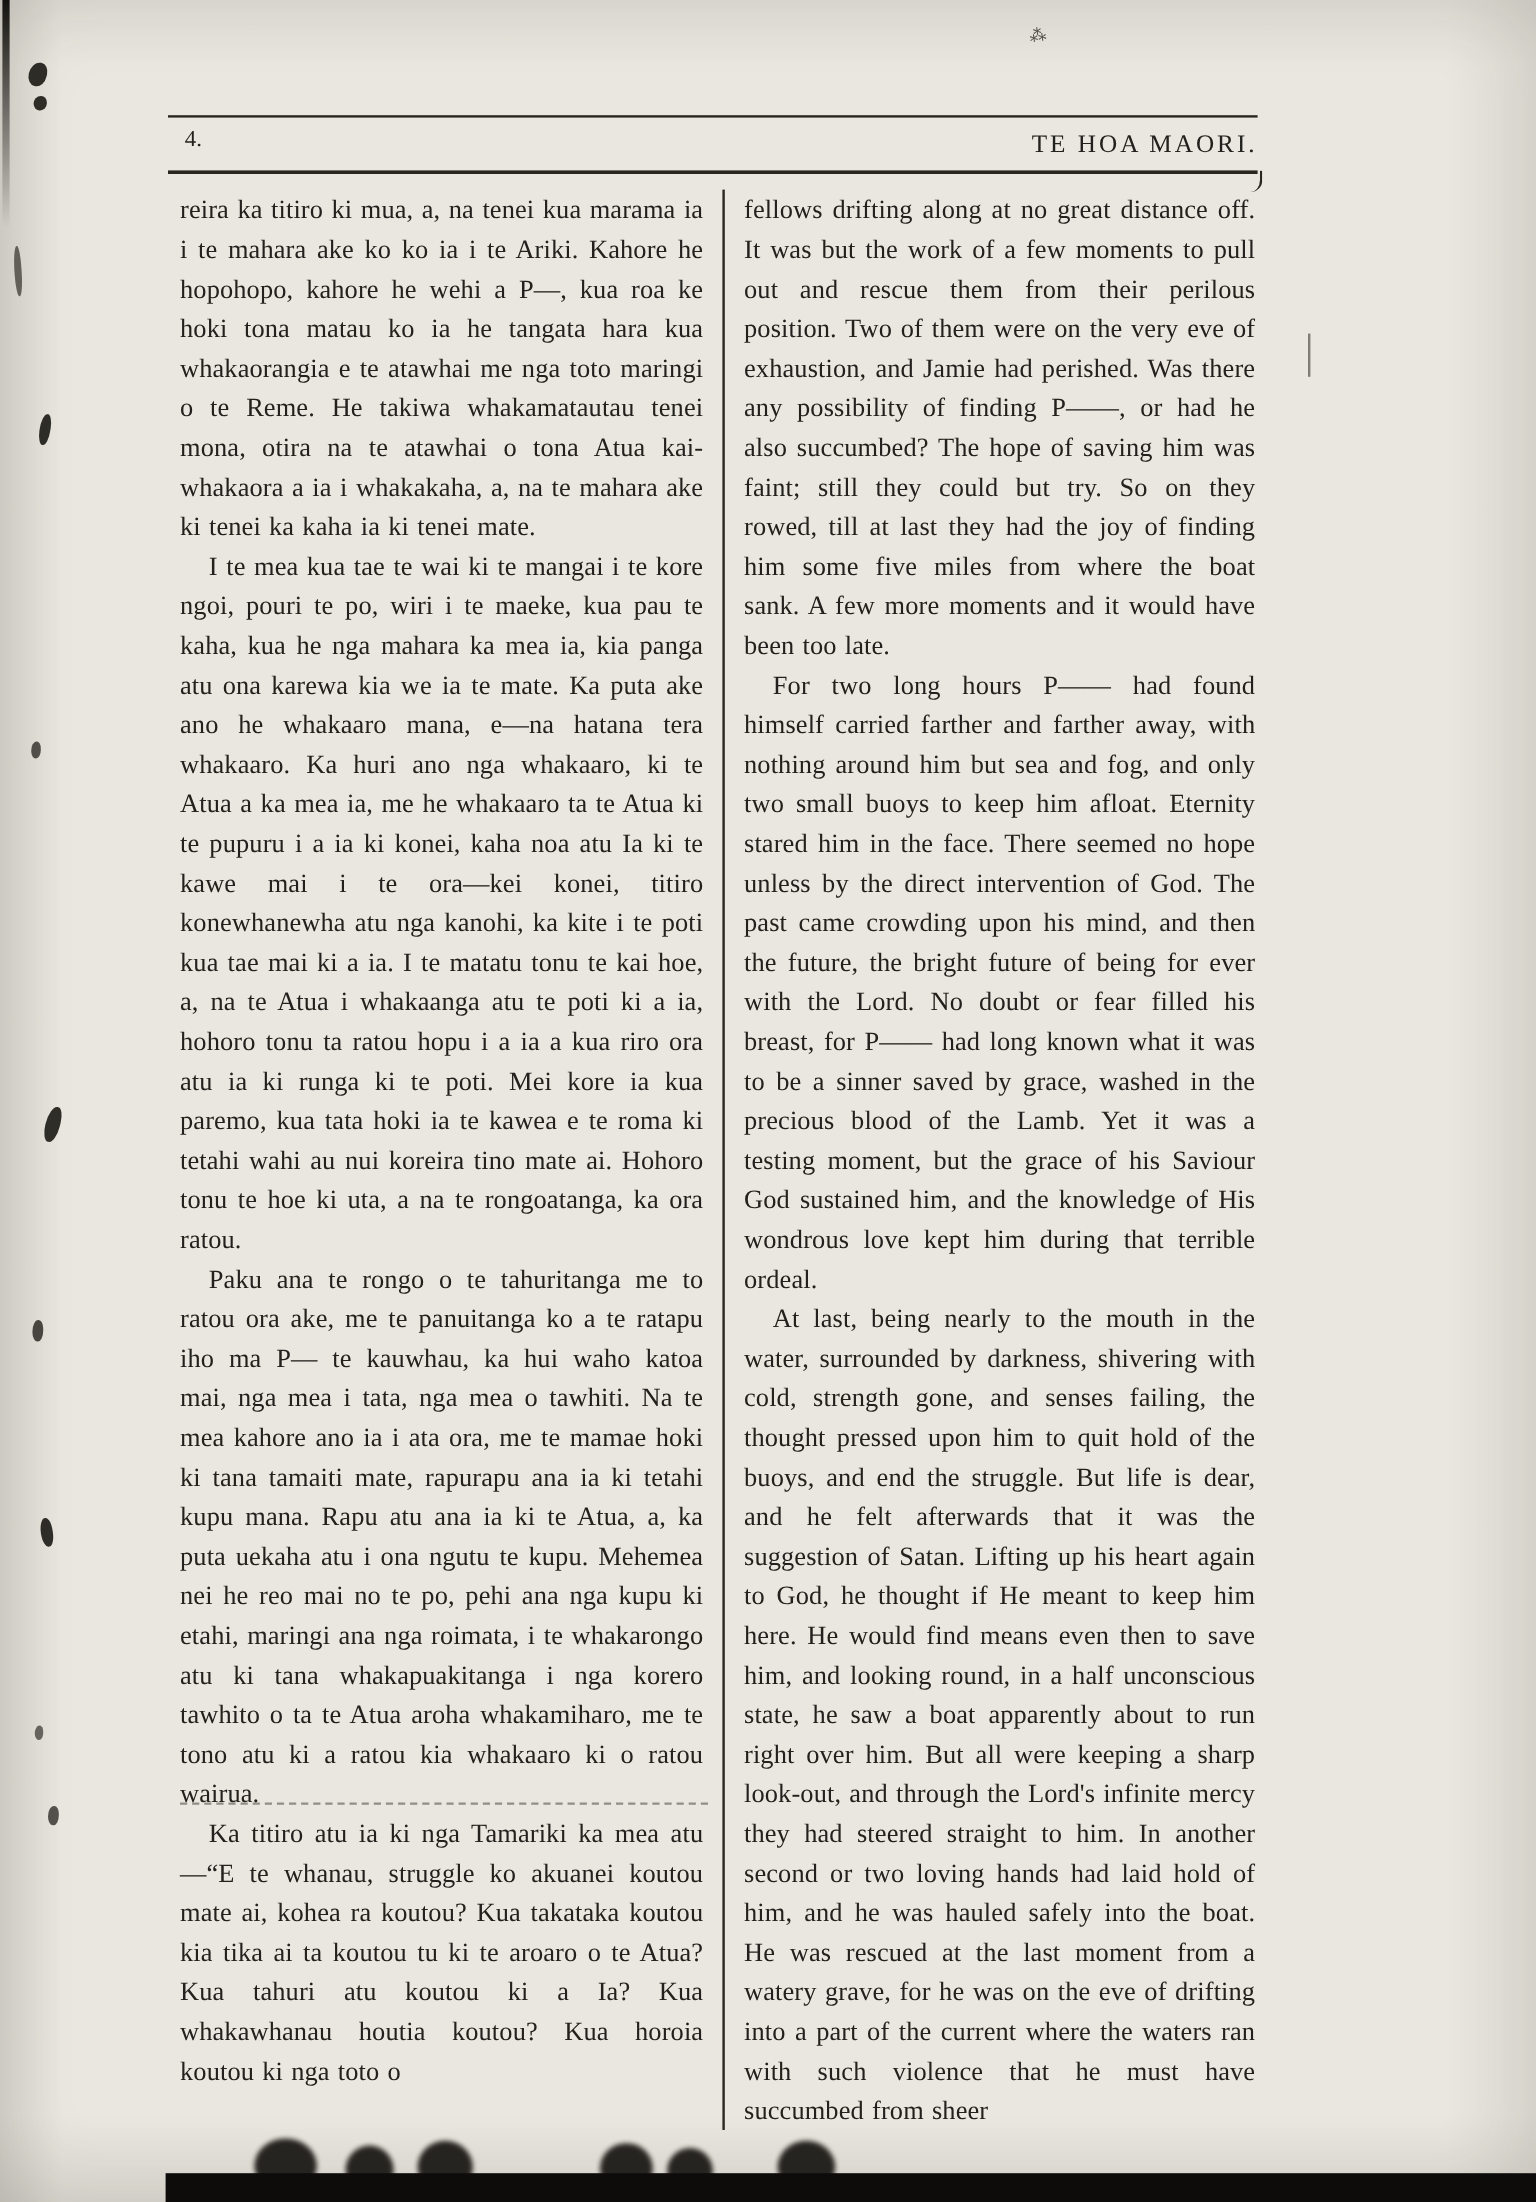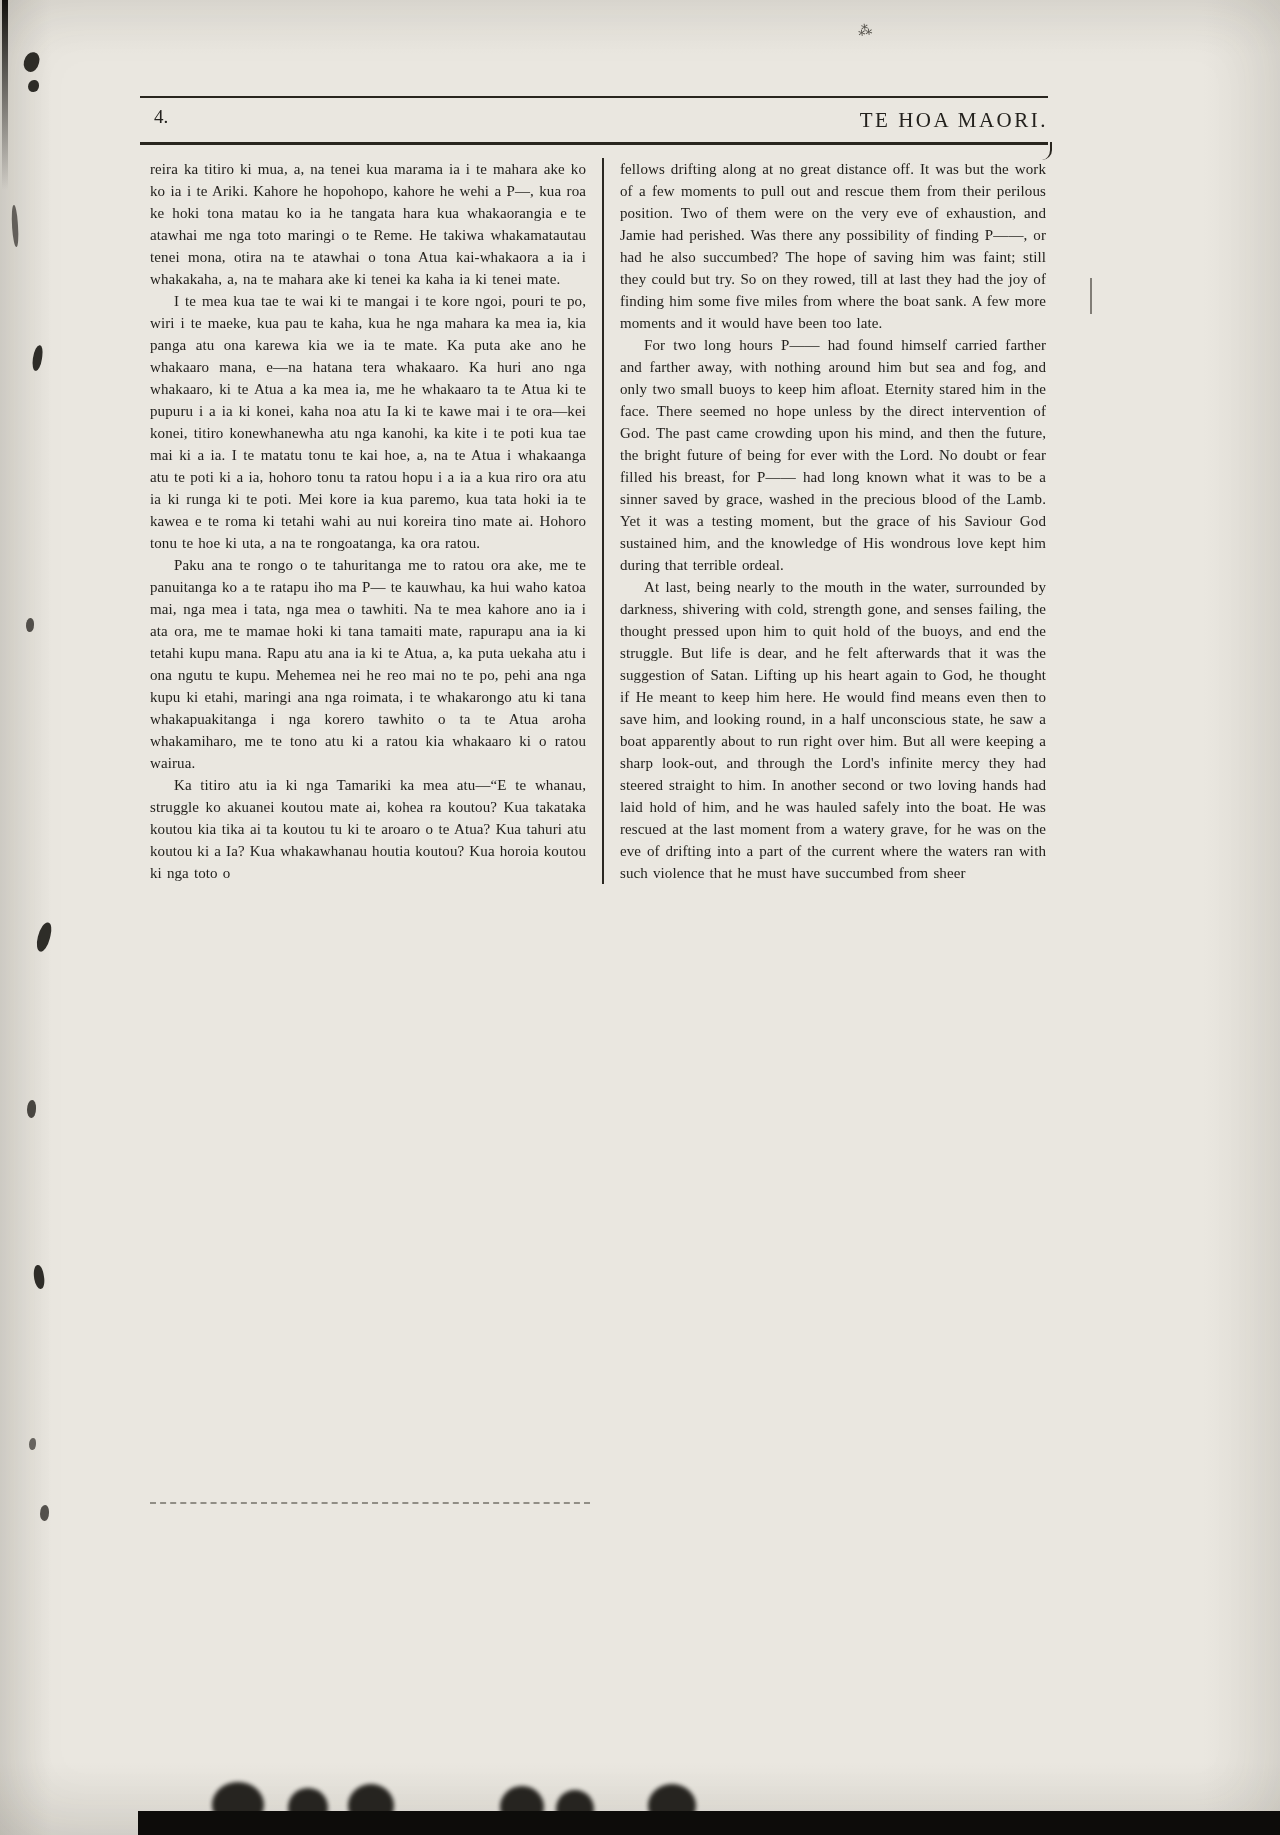--- a/index.html
+++ b/index.html
@@ -45,22 +45,22 @@
   
   .columns {
     position:absolute; left:150px; top:158px; width:896px;
     display:flex; align-items:stretch;
   }
   .col { box-sizing:border-box; }
   .col-left  { width:452px; padding-right:16px; }
   .col-right { width:444px; padding-left:16px; border-left:2px solid #2b2822; }
   .col p {
     margin:0;
-    font-size:15px;
-    line-height:22px;
+    font-size:22px;
+    line-height:33px;
     text-align:justify;
     text-indent:24px;
     word-spacing:1.2px;
     letter-spacing:0.1px;
   }
   .col p.flush { text-indent:0; }
 
   
   .artifact { position:absolute; pointer-events:none; }
   .blot { background:#15130f; border-radius:60% 45% 55% 50%; opacity:0.88; }

